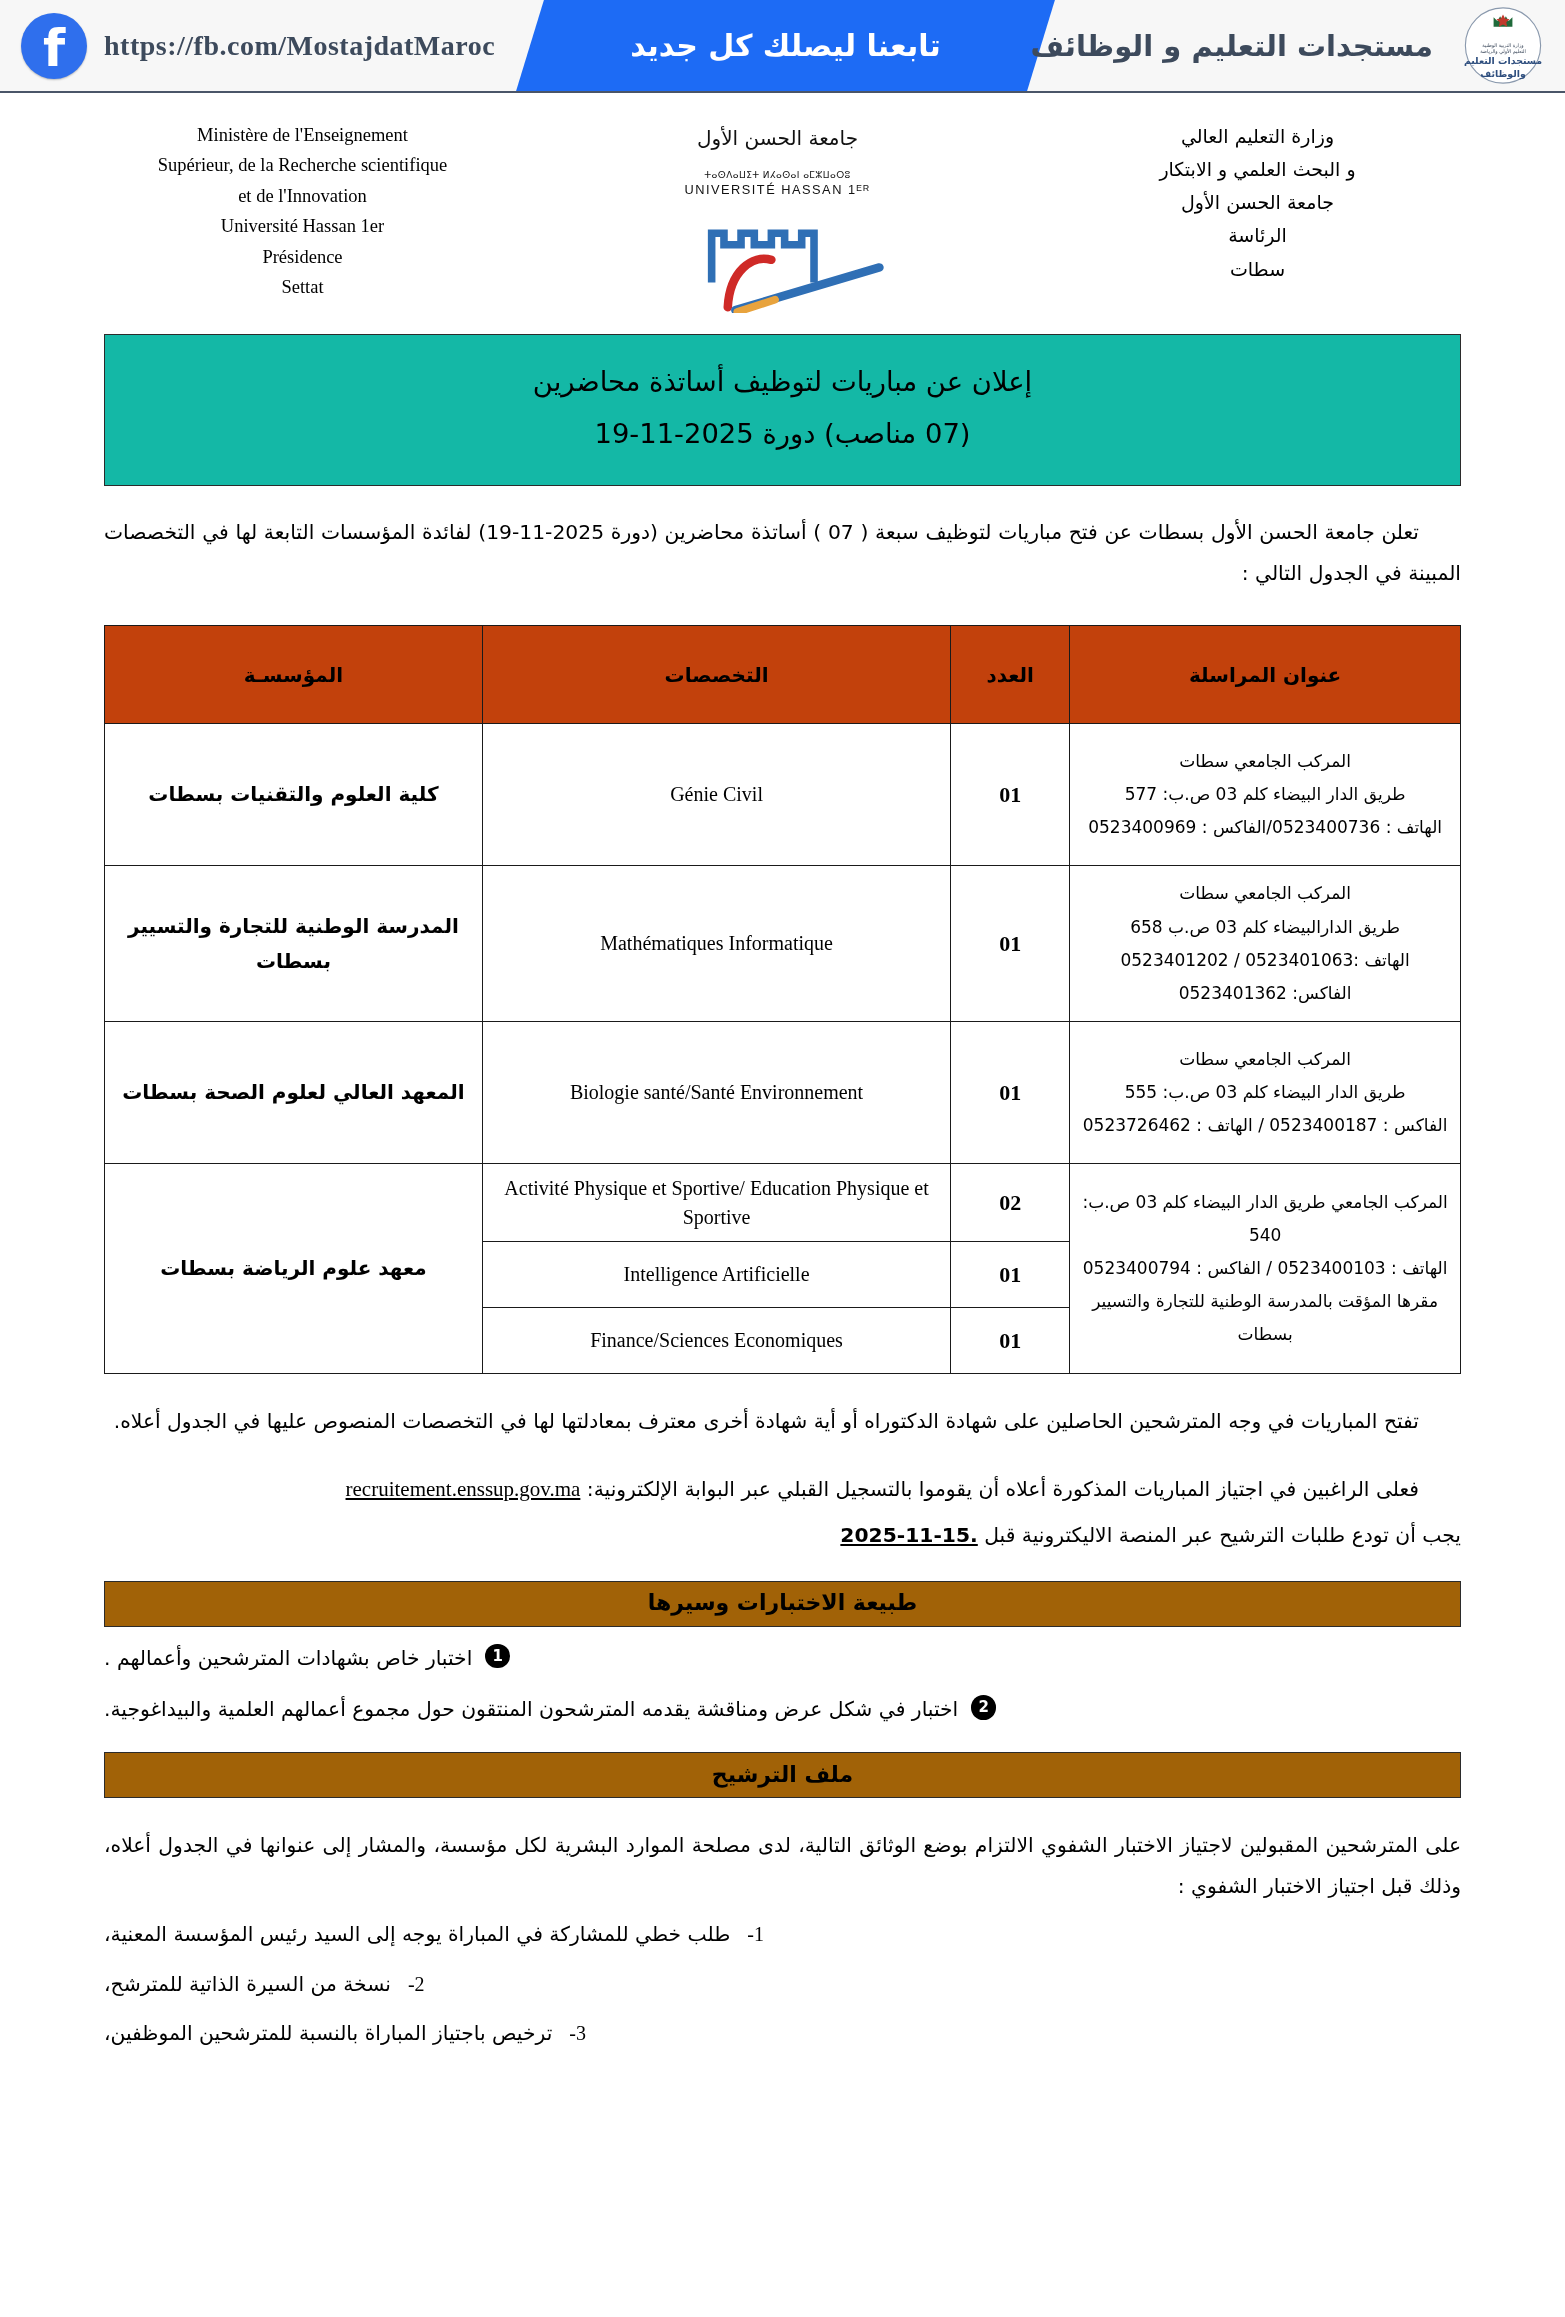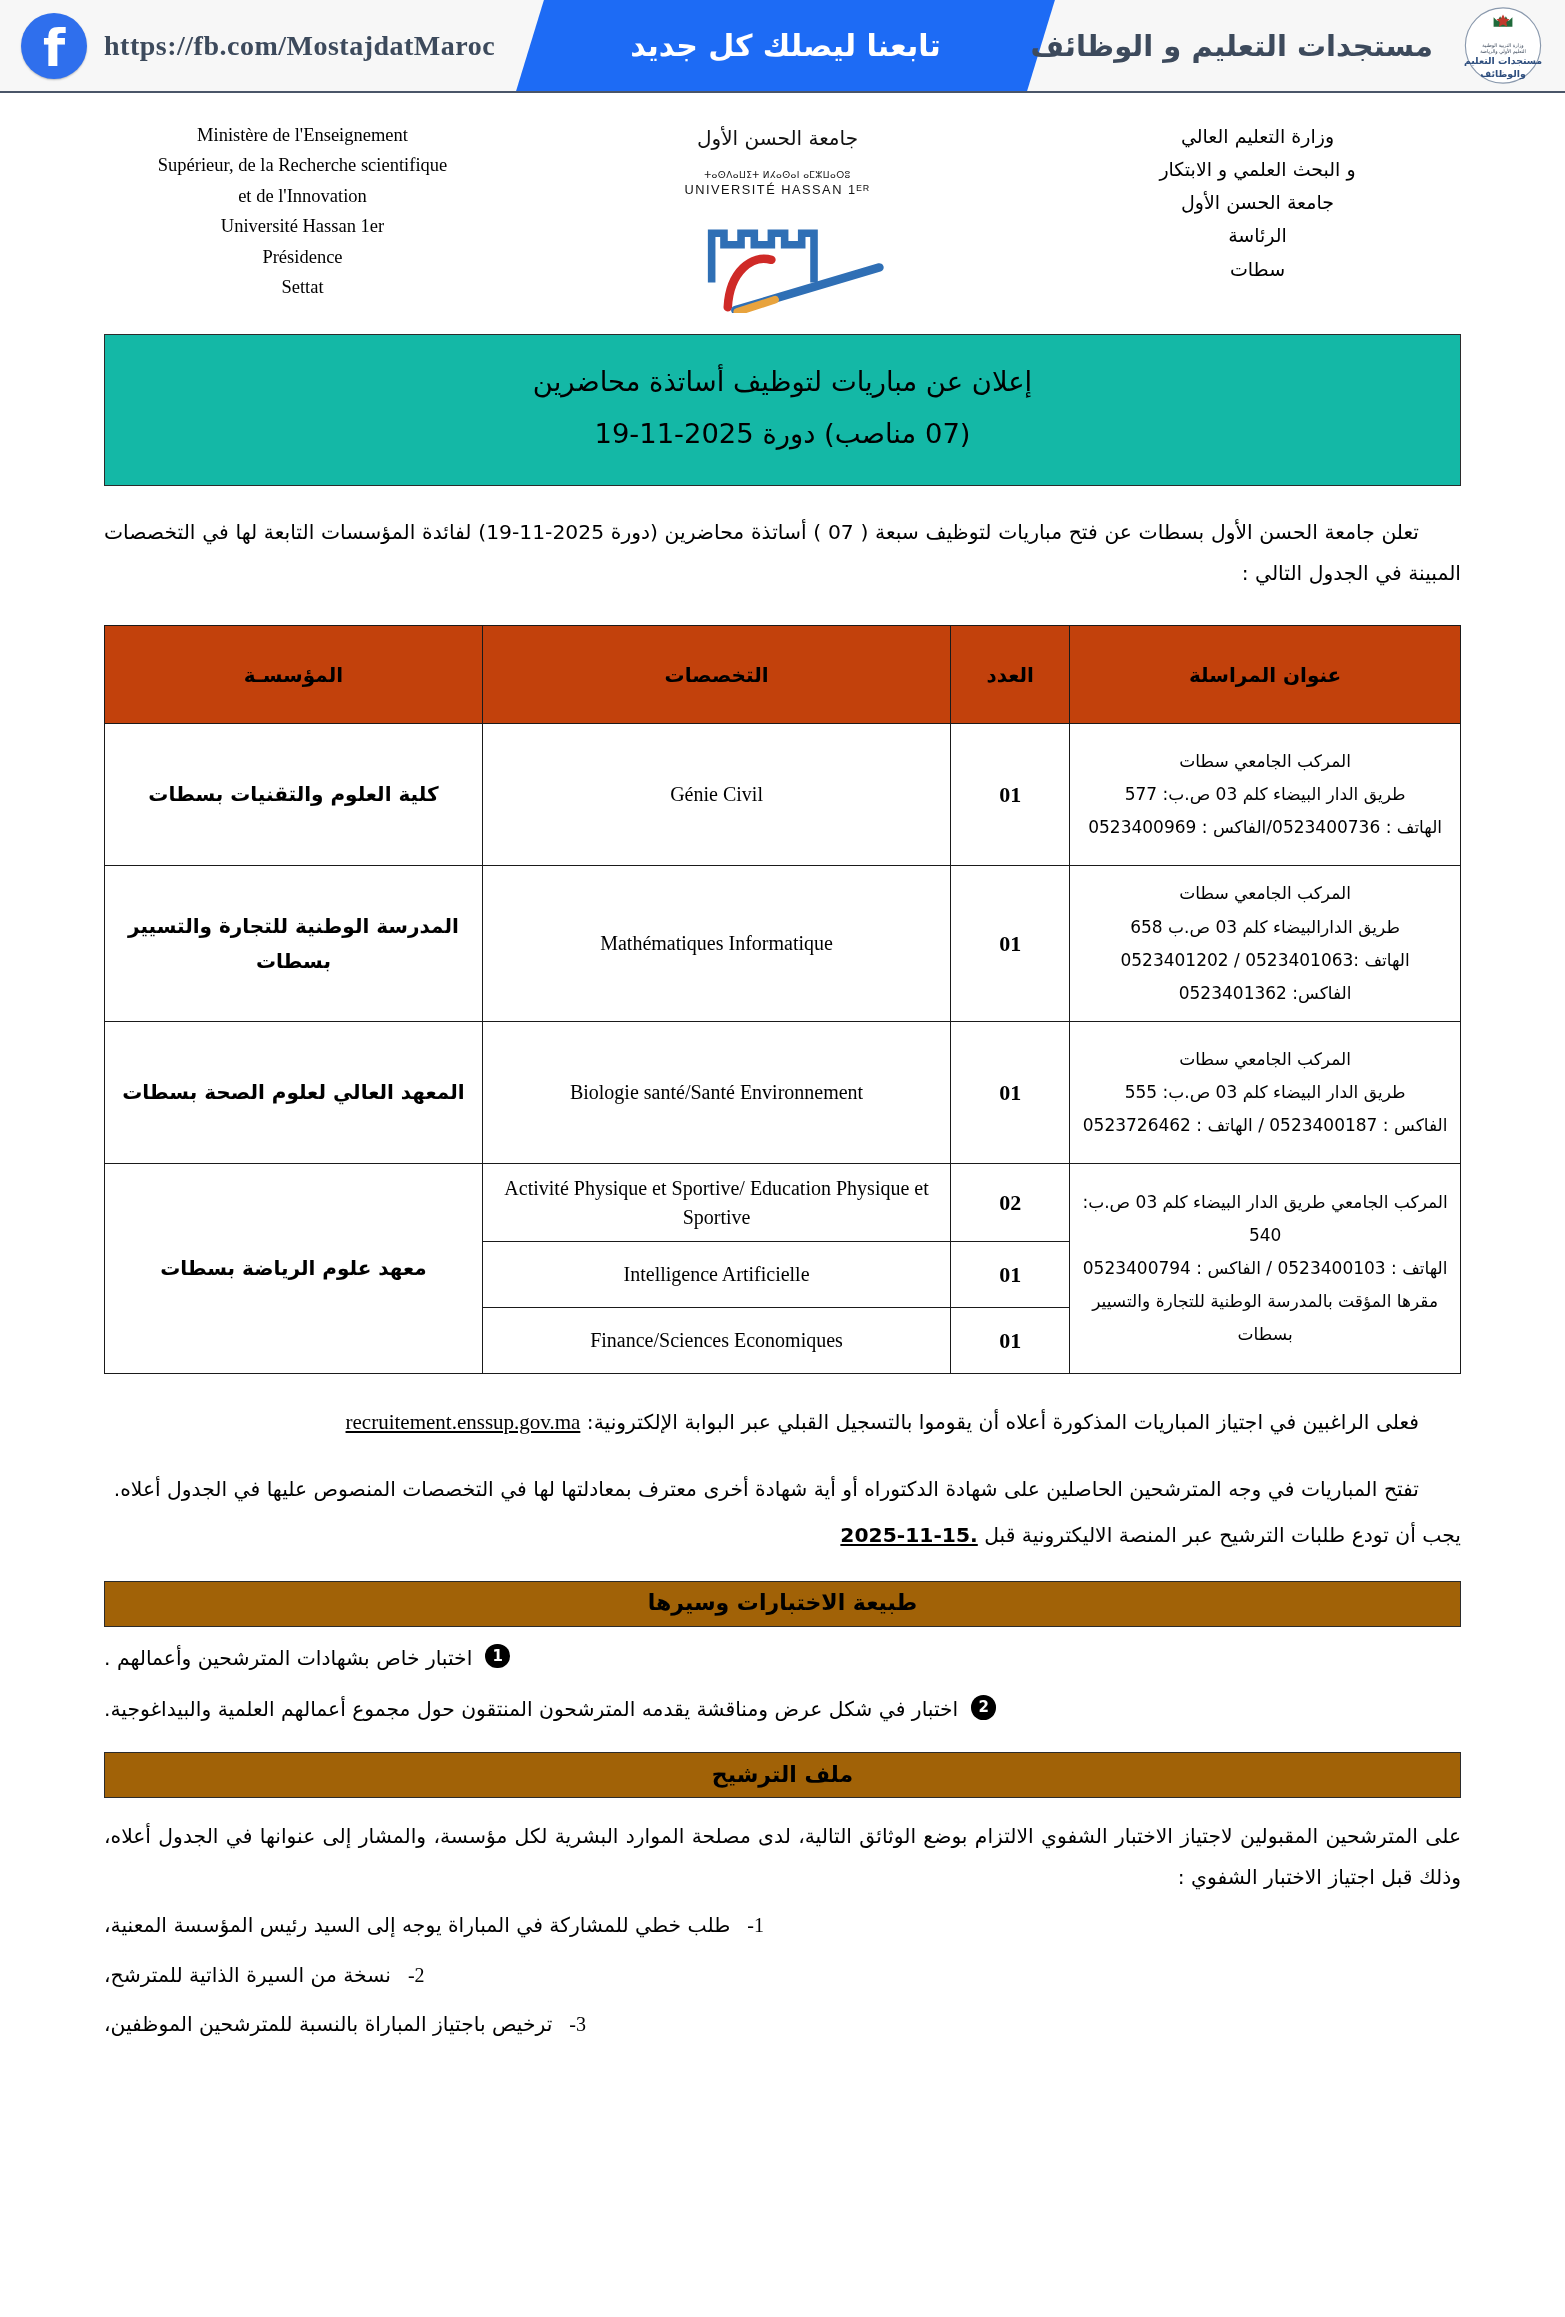--- a/index.html
+++ b/index.html
@@ -355,26 +355,26 @@
         </tr>
         <tr style="height:66px">
           <td class="nb">01</td>
           <td class="spec">Finance/Sciences Economiques</td>
         </tr>
 
       </tbody>
     </table>
   </div>
 
+  <div class="para indent">تفتح المباريات في وجه المترشحين الحاصلين على شهادة الدكتوراه أو أية شهادة أخرى معترف بمعادلتها لها في التخصصات المنصوص عليها في الجدول أعلاه.</div>
+
   <div class="para indent">
     <span>فعلى الراغبين في اجتياز المباريات المذكورة أعلاه أن يقوموا بالتسجيل القبلي عبر البوابة الإلكترونية:</span>
     <span class="url-token">recruitement.enssup.gov.ma</span>
   </div>
-
-  <div class="para indent">تفتح المباريات في وجه المترشحين الحاصلين على شهادة الدكتوراه أو أية شهادة أخرى معترف بمعادلتها لها في التخصصات المنصوص عليها في الجدول أعلاه.</div>
 
   <div class="para" style="margin-top:5.7px">
     <span>يجب أن تودع طلبات الترشيح عبر المنصة الاليكترونية قبل</span>
     <span class="u b ltr-inline">2025-11-15.</span>
   </div>
 
   <div class="sec-bar">طبيعة الاختبارات وسيرها</div>
 
   <div class="blist">
     <div class="bitem">
@@ -382,21 +382,21 @@
       <span class="btxt">اختبار خاص بشهادات المترشحين وأعمالهم .</span>
     </div>
     <div class="bitem">
       <span class="bnum">2</span>
       <span class="btxt">اختبار في شكل عرض ومناقشة يقدمه المترشحون المنتقون حول مجموع أعمالهم العلمية والبيداغوجية.</span>
     </div>
   </div>
 
   <div class="sec-bar">ملف الترشيح</div>
 
-  <div class="para" style="margin-top:18px">على المترشحين المقبولين لاجتياز الاختبار الشفوي الالتزام بوضع الوثائق التالية، لدى مصلحة الموارد البشرية لكل مؤسسة، والمشار إلى عنوانها في الجدول أعلاه، وذلك قبل اجتياز الاختبار الشفوي :</div>
+  <div class="para" style="margin-top:27px">على المترشحين المقبولين لاجتياز الاختبار الشفوي الالتزام بوضع الوثائق التالية، لدى مصلحة الموارد البشرية لكل مؤسسة، والمشار إلى عنوانها في الجدول أعلاه، وذلك قبل اجتياز الاختبار الشفوي :</div>
 
   <div class="nlist">
     <div class="nitem">
       <span class="nidx">-1</span>
       <span class="ntxt">طلب خطي للمشاركة في المباراة يوجه إلى السيد رئيس المؤسسة المعنية،</span>
     </div>
     <div class="nitem">
       <span class="nidx">-2</span>
       <span class="ntxt">نسخة من السيرة الذاتية للمترشح،</span>
     </div>

